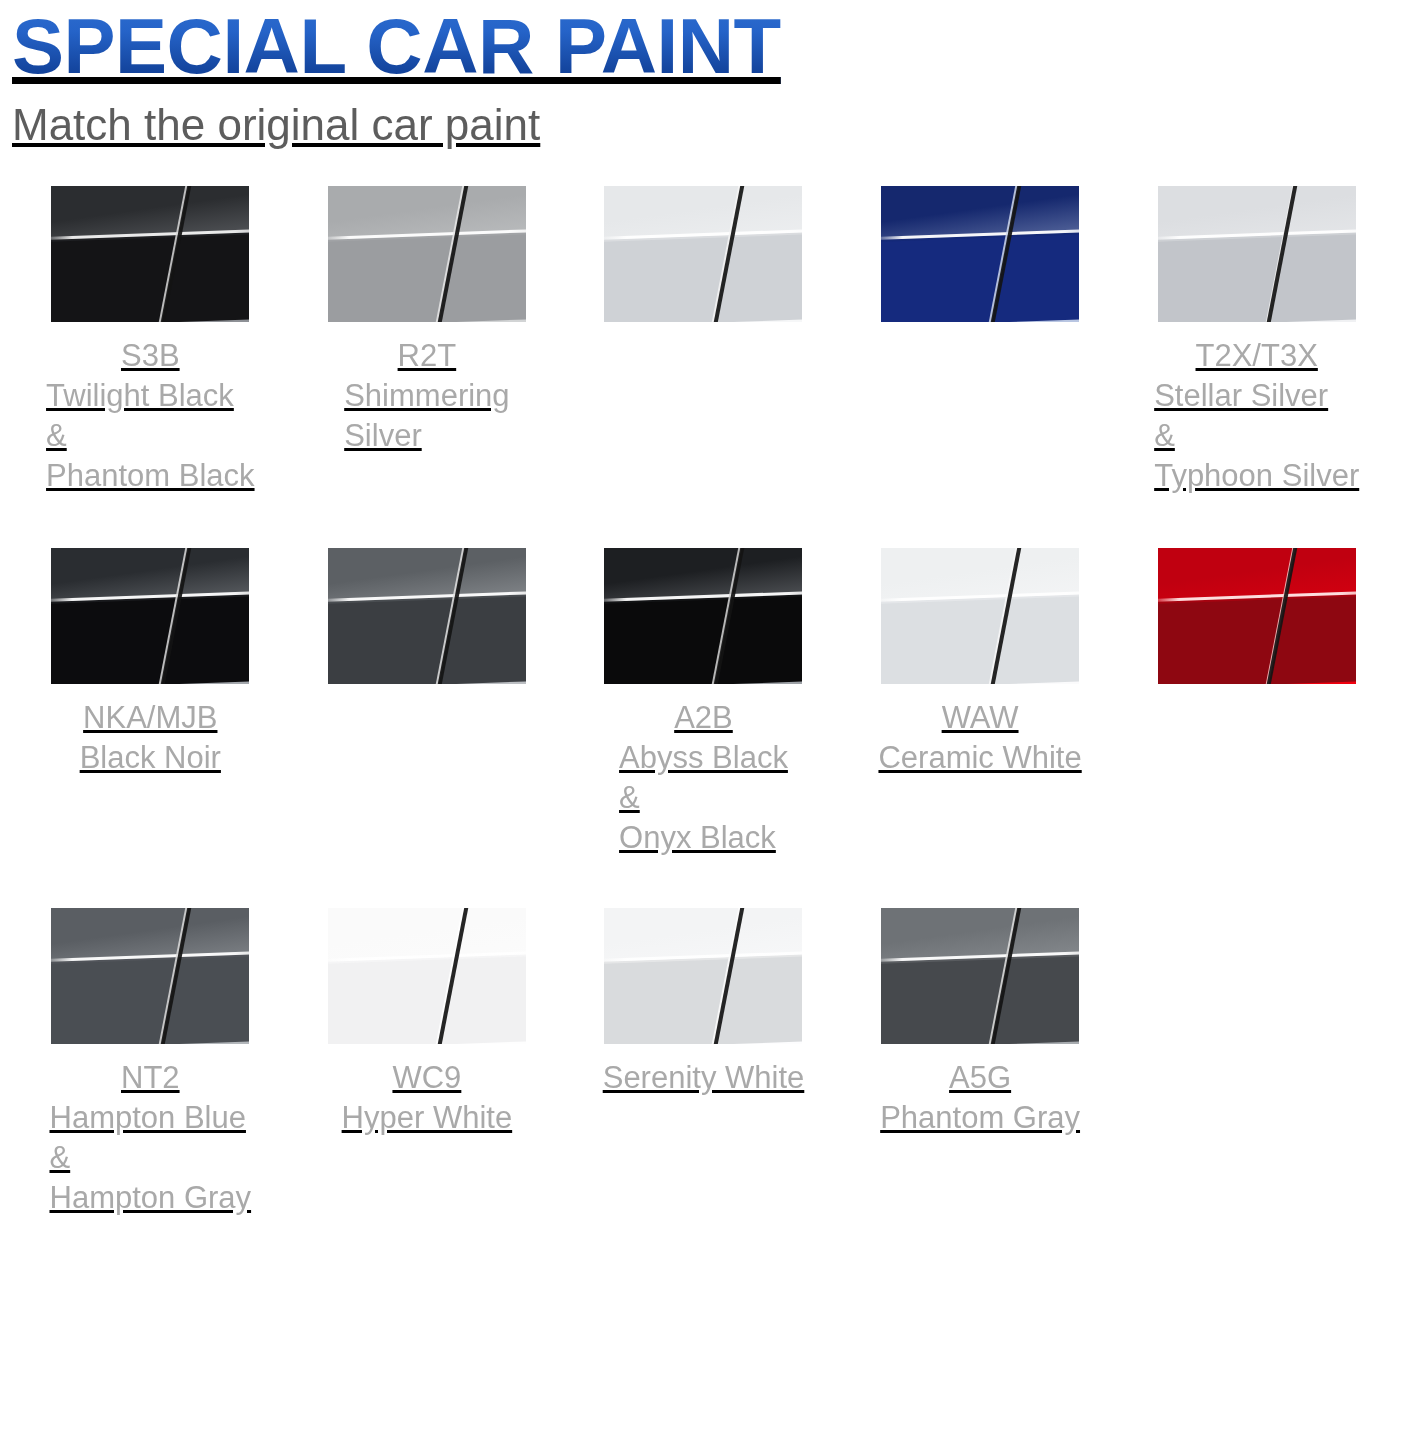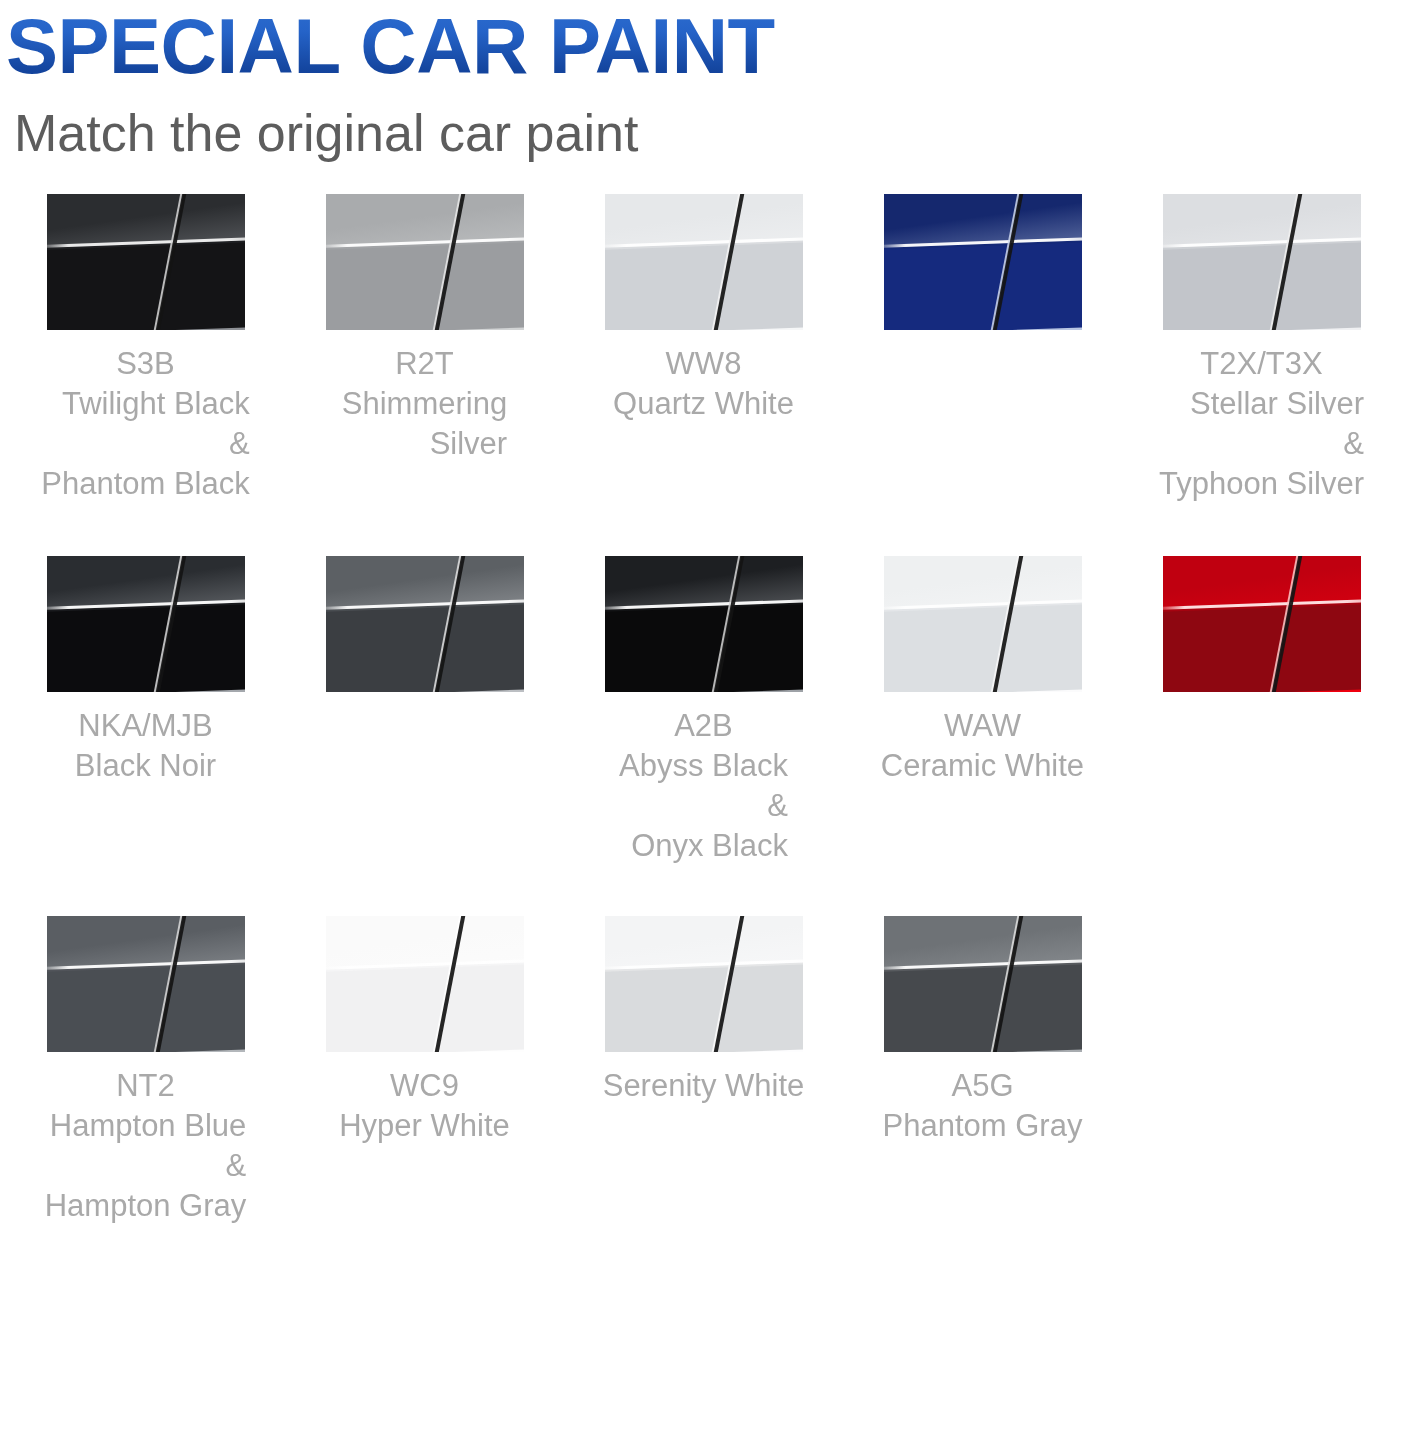--- a/index.html
+++ b/index.html
@@ -2,41 +2,41 @@
 <html><head>
 <meta charset="utf-8">
 <style>
   html,body{margin:0;padding:0;}
   body{
     width:1407px;height:1431px;
     background:#ffffff;
     font-family:"Liberation Sans", sans-serif;
     overflow:hidden;
   }
-  .page{position:relative;width:1407px;height:1216px;box-sizing:border-box;padding:0 6px;}
+  .page{position:relative;width:1407px;height:1216px;box-sizing:border-box;padding:0 12px;text-decoration:underline;}
 
   
   .title{
     margin:0;
     padding-top:2px;
     font-size:78px;
     font-weight:bold;
     letter-spacing:-0.5px;
     line-height:88px;
     background:linear-gradient(180deg,#2f6fd0 0%,#2563c8 35%,#14459e 78%,#0c3a90 100%);
     -webkit-background-clip:text;
     background-clip:text;
     color:transparent;
     -webkit-text-fill-color:transparent;
     white-space:nowrap;
   }
   .subtitle{
-    margin:8px;
+    margin:0;
     color:#5d5d5d;
-    font-size:52px;
+    font-size:44px;
     line-height:70px;
     font-weight:400;
   }
   .sub2{margin-top:2px;}
 
   
   .grid{
     display:grid;
     grid-template-columns:repeat(5,1fr);
     column-gap:0px;
@@ -119,21 +119,21 @@
   .code{
     color:#a9a9a9;
     font-size:31px;
     line-height:40px;
     text-align:center;
   }
   .name{
     color:#a9a9a9;
     font-size:31px;
     line-height:40px;
-    text-align:right;
+    text-align:left;
     white-space:pre-line;
   }
 </style>
 </head>
 <body>
 
 <div class="page">
 
   <h1 class="title">SPECIAL CAR PAINT</h1>
 
@@ -165,21 +165,20 @@
 Silver</div></div>
         </div><div class="cell">
           <div class="swatch">
             <div class="panel-top" style="background: linear-gradient(172deg, rgb(230, 232, 234) 0%, rgb(230, 232, 234) 22%, rgb(246, 247, 248) 86%, rgb(246, 247, 248) 100%);"></div>
             <div class="panel-bottom" style="background: linear-gradient(178deg, rgb(207, 210, 214) 0%, rgb(207, 210, 214) 100%);"></div>
             <div class="crease2" style="background: rgb(230, 232, 234);"></div>
             <div class="crease" style="background: linear-gradient(90deg, rgba(255, 255, 255, 0) 0%, rgb(255, 255, 255) 14%, rgb(255, 255, 255) 88%, rgba(255, 255, 255, 0.8) 100%);"></div>
             <div class="gap-hl" style="background: rgb(244, 244, 244);"></div>
             <div class="gap"></div>
           </div>
-          <div class="label"><div class="code">WW8</div><div class="name">Quartz White</div></div>
         </div><div class="cell">
           <div class="swatch">
             <div class="panel-top" style="background: linear-gradient(172deg, rgb(21, 40, 110) 0%, rgb(21, 40, 110) 22%, rgb(185, 198, 226) 86%, rgb(185, 198, 226) 100%);"></div>
             <div class="panel-bottom" style="background: linear-gradient(178deg, rgb(21, 42, 126) 0%, rgb(21, 42, 126) 100%);"></div>
             <div class="crease2" style="background: rgb(21, 40, 110);"></div>
             <div class="crease" style="background: linear-gradient(90deg, rgba(255, 255, 255, 0) 0%, rgb(255, 255, 255) 14%, rgb(255, 255, 255) 88%, rgba(255, 255, 255, 0.8) 100%);"></div>
             <div class="gap-hl" style="background: rgb(207, 216, 236);"></div>
             <div class="gap"></div>
           </div>
         </div><div class="cell">

